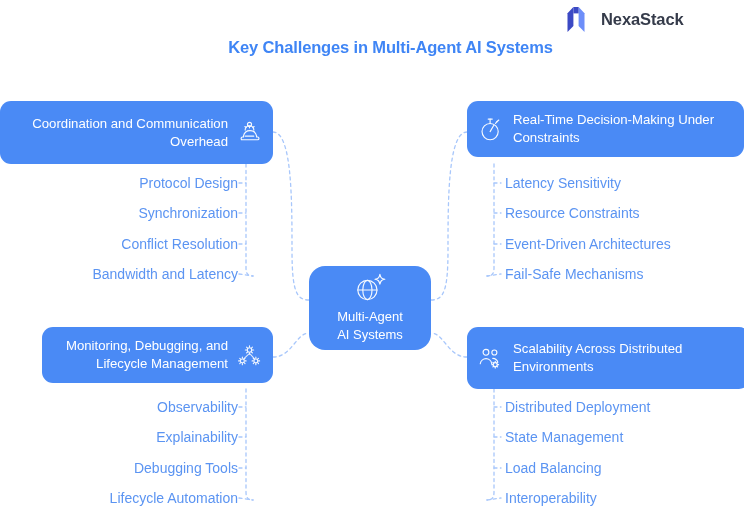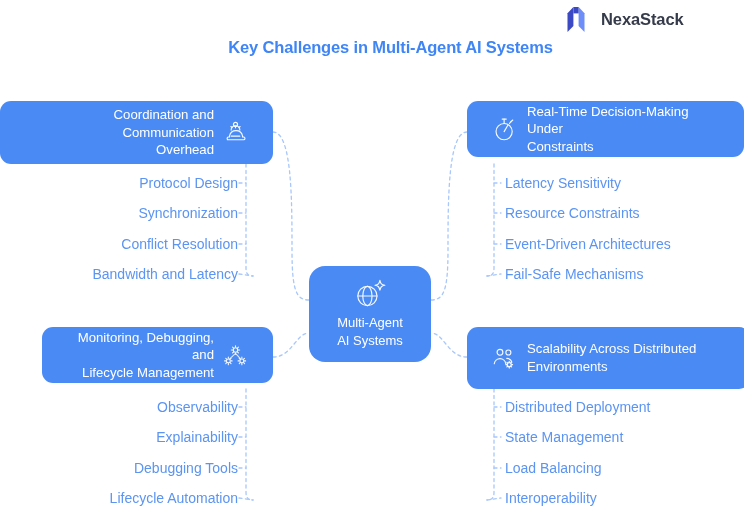--- a/index.html
+++ b/index.html
@@ -37,21 +37,21 @@
     width: 744px; height: 516px;
     pointer-events: none;
   }
 
   
   .cat-box {
     position: absolute;
     background: #4a8af5;
     border-radius: 11px;
     display: flex; align-items: center;
-    padding: 0 24px;
+    padding: 0 10px;
     color: #ffffff;
   }
   .cat-box.left  { flex-direction: row;         }
   .cat-box.right { flex-direction: row;         }
   .cat-label {
     font-size: 13.2px; line-height: 1.33;
     color: #ffffff; white-space: pre-line;
   }
   .cat-box.left  .cat-label { text-align: right; flex: 1; }
   .cat-box.right .cat-label { text-align: left;  flex: 1; }
@@ -61,21 +61,21 @@
 
   
   #box-tl { left: 0px;   top: 101px; width: 273px; height: 63px; }
   #box-tr { left: 467px; top: 101px; width: 277px; height: 56px; }
   #box-bl { left: 42px;  top: 327px; width: 231px; height: 56px; }
   #box-br { left: 467px; top: 327px; width: 283px; height: 62px; }
 
   
   #center-node {
     position: absolute; left: 309px; top: 266px;
-    width: 122px; height: 96px;
+    width: 122px; height: 84px;
     background: #4a8af5; border-radius: 16px;
     display: flex; flex-direction: column;
     align-items: center; justify-content: center;
     gap: 4px;
   }
   #center-node .globe-icon { width: 34px; height: 32px; opacity: .95; }
   #center-node .center-label {
     font-size: 13px; line-height: 1.35; color: #ffffff;
     text-align: center; white-space: pre-line;
   }

